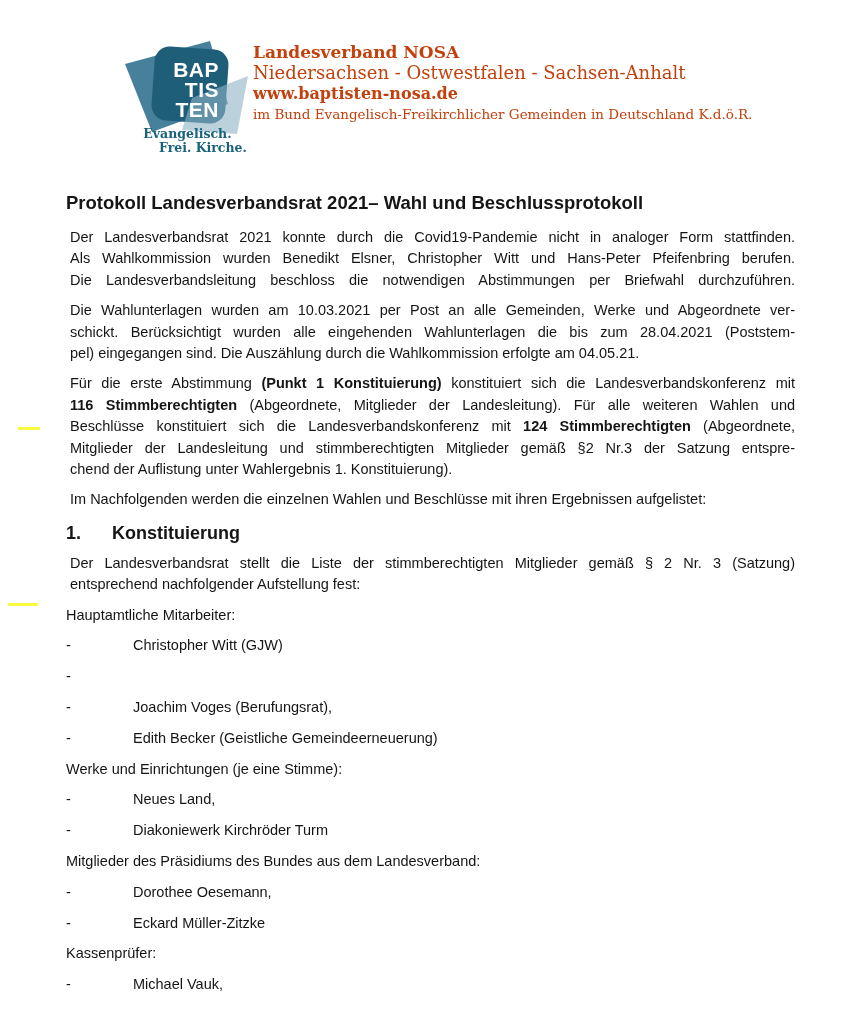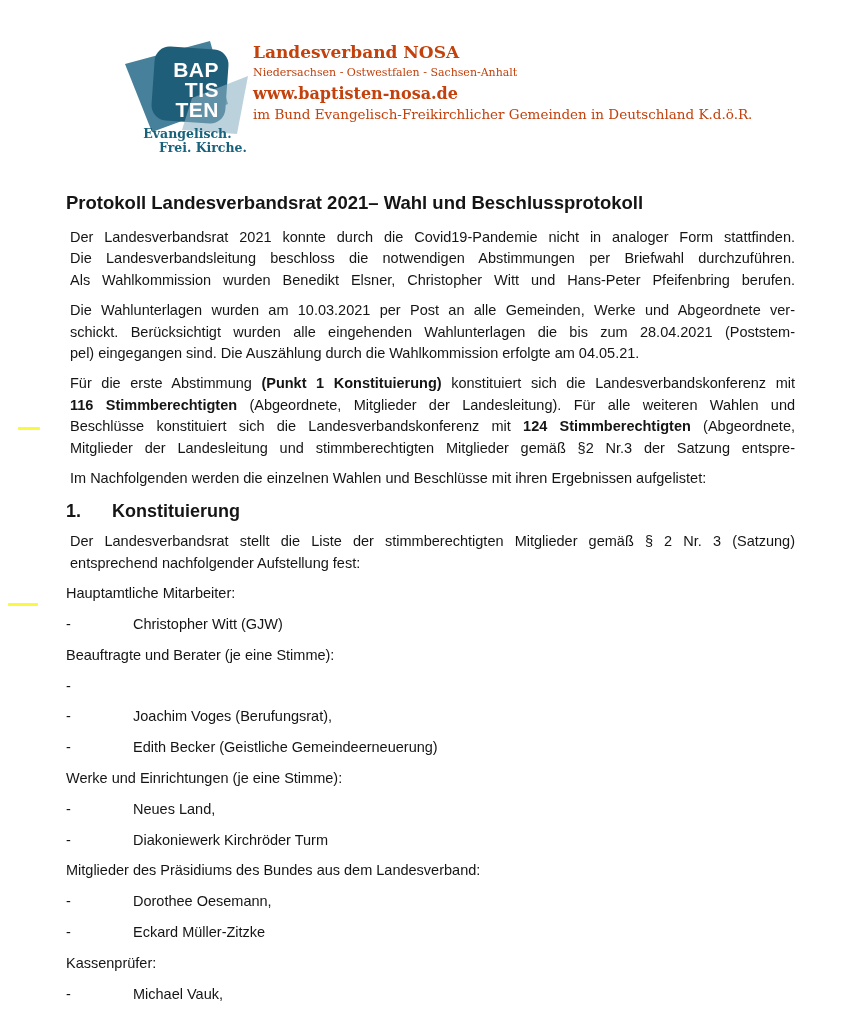--- a/index.html
+++ b/index.html
@@ -7,21 +7,21 @@
   .sheet{position:relative;width:863px;height:1014px;background:#ffffff;overflow:hidden;}
 
   
   .logo{position:absolute;left:122px;top:36px;width:128px;height:100px;}
   .logo-tagline{position:absolute;left:128px;top:127px;color:#19627c;
     font-family:"DejaVu Serif",serif;font-weight:bold;font-size:12.5px;line-height:14px;text-align:center;}
   .logo-tagline .tl2{padding-left:31px;}
   .letterhead-text{position:absolute;left:253px;top:42px;color:#c2410c;width:560px;
     font-family:"DejaVu Serif",serif;}
   .org-name{font-weight:bold;font-size:17px;line-height:21px;}
-  .region-line{font-size:11px;line-height:18px;margin-top:1px;}
+  .region-line{font-size:18px;line-height:18px;margin-top:1px;}
   .website{font-weight:bold;font-size:16px;line-height:23px;margin-top:0;}
   .affiliation{font-size:13.5px;line-height:18px;margin-top:0;}
 
   
   .content{position:absolute;left:66px;top:183px;width:729px;color:#151515;
     font-size:14.5px;line-height:21.4px;}
   .doc-title{font-size:18.5px;line-height:24px;font-weight:bold;margin:8px 0 12px 0;}
   .para{margin:0 0 9px 4px;}
   .ln{display:block;}
   .ln.just{text-align:justify;text-align-last:justify;-moz-text-align-last:justify;}
@@ -64,56 +64,56 @@
 
   <div class="mark mark1"></div>
   <div class="mark mark2"></div>
 
   <div class="content">
 
     <h1 class="doc-title">Protokoll Landesverbandsrat 2021– Wahl und Beschlussprotokoll</h1>
 
     <p class="para">
       <span class="ln just">Der Landesverbandsrat 2021 konnte durch die Covid19-Pandemie nicht in analoger Form stattfinden.</span>
+      <span class="ln just">Als Wahlkommission wurden Benedikt Elsner, Christopher Witt und Hans-Peter Pfeifenbring berufen.</span>
       <span class="ln just">Die Landesverbandsleitung beschloss die notwendigen Abstimmungen per Briefwahl durchzuführen.</span>
-      <span class="ln just">Als Wahlkommission wurden Benedikt Elsner, Christopher Witt und Hans-Peter Pfeifenbring berufen.</span>
     </p>
 
     <p class="para">
       <span class="ln just">Die Wahlunterlagen wurden am 10.03.2021 per Post an alle Gemeinden, Werke und Abgeordnete ver-</span>
       <span class="ln just">schickt. Berücksichtigt wurden alle eingehenden Wahlunterlagen die bis zum 28.04.2021 (Poststem-</span>
       <span class="ln">pel) eingegangen sind. Die Auszählung durch die Wahlkommission erfolgte am 04.05.21.</span>
     </p>
 
     <p class="para">
       <span class="ln just"><span>Für die erste Abstimmung </span><b>(Punkt 1 Konstituierung)</b><span> konstituiert sich die Landesverbandskonferenz mit</span></span>
       <span class="ln just"><b>116 Stimmberechtigten</b><span> (Abgeordnete, Mitglieder der Landesleitung). Für alle weiteren Wahlen und</span></span>
       <span class="ln just"><span>Beschlüsse konstituiert sich die Landesverbandskonferenz mit </span><b>124 Stimmberechtigten</b><span> (Abgeordnete,</span></span>
       <span class="ln just">Mitglieder der Landesleitung und stimmberechtigten Mitglieder gemäß §2 Nr.3 der Satzung entspre-</span>
+      <span class="ln">chend der Auflistung unter Wahlergebnis 1. Konstituierung).</span>
     </p>
 
     <p class="para">Im Nachfolgenden werden die einzelnen Wahlen und Beschlüsse mit ihren Ergebnissen aufgelistet:</p>
 
     <div class="sec-head">
       <span class="sec-num">1.</span>
       <span>Konstituierung</span>
     </div>
 
     <p class="para">
       <span class="ln just">Der Landesverbandsrat stellt die Liste der stimmberechtigten Mitglieder gemäß § 2 Nr. 3 (Satzung)</span>
       <span class="ln">entsprechend nachfolgender Aufstellung fest:</span>
     </p>
 
     <div class="group-label">Hauptamtliche Mitarbeiter:</div>
     <div class="lrow">
       <span class="dash-col">-</span>
       <span>Christopher Witt (GJW)</span>
     </div>
 
-    <div class="group-label">Beauftragte und Berater (je eine Stimme):</div>
     <div class="lrow">
       <span class="dash-col">-</span>
     </div>
     <div class="lrow">
       <span class="dash-col">-</span>
       <span>Joachim Voges (Berufungsrat),</span>
     </div>
     <div class="lrow">
       <span class="dash-col">-</span>
       <span>Edith Becker (Geistliche Gemeindeerneuerung)</span>

